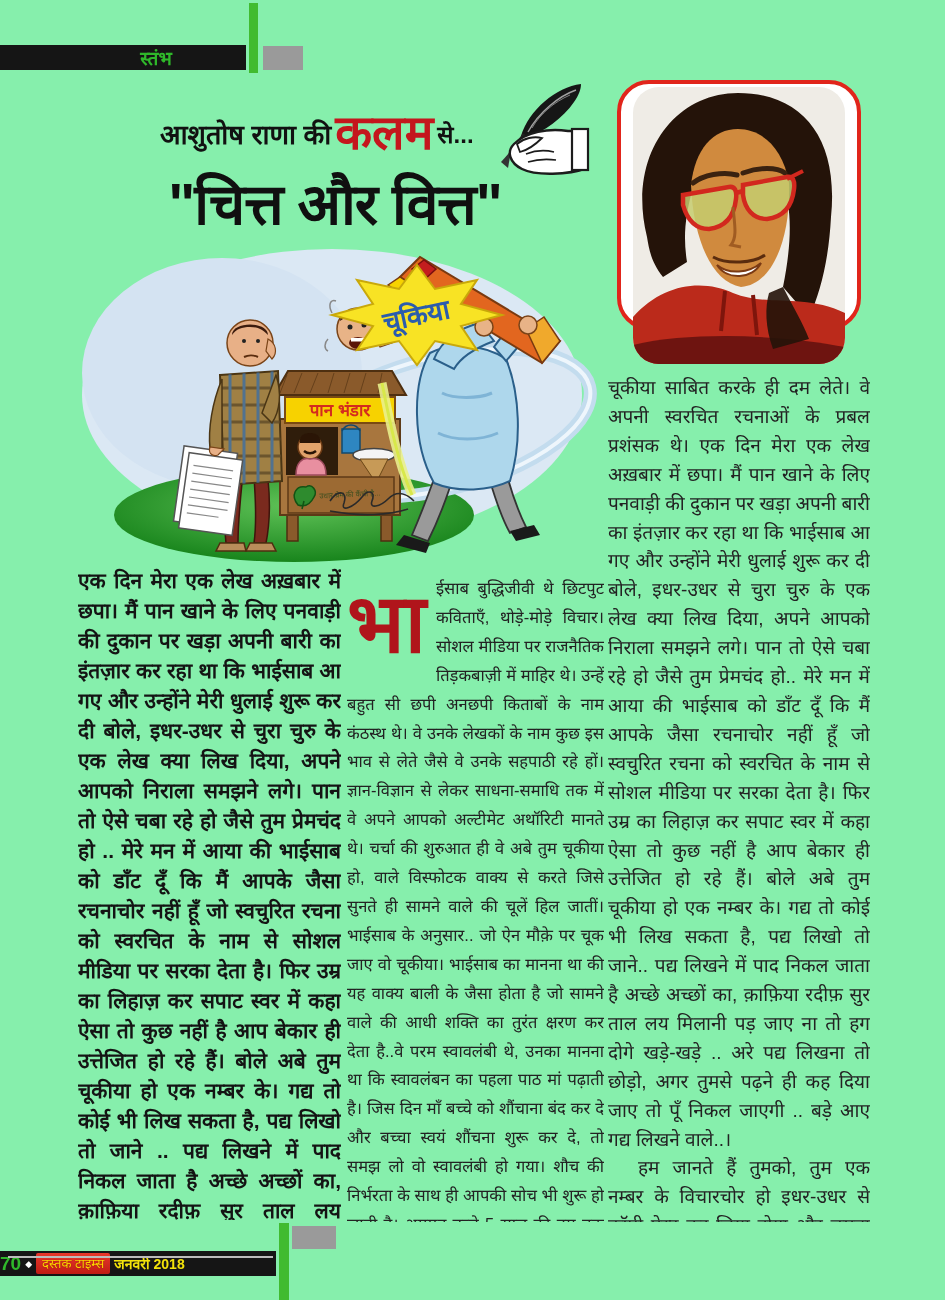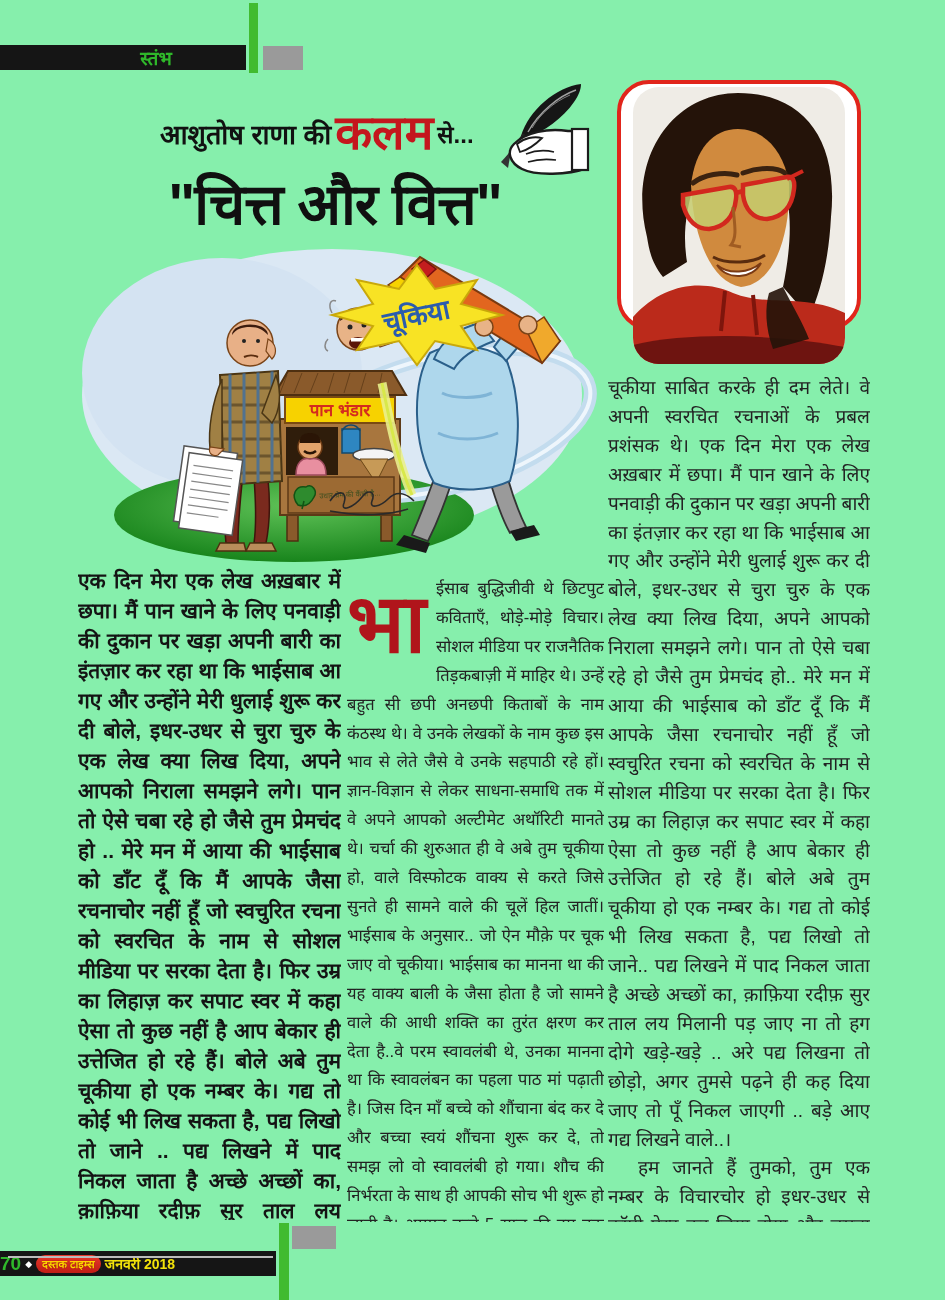--- a/index.html
+++ b/index.html
@@ -34,21 +34,21 @@
   .col3{left:608px;top:374px;width:262px;height:848px;font-size:19px;line-height:28.9px;color:#222;}
   .dropcap{float:left;font-size:82px;line-height:92px;font-weight:700;color:#b0151b;padding:4px 10px 0 0;}
   .poem{margin:0 0 0 30px;text-align:left;}
   .poem div{line-height:28.9px;}
   .indent{text-indent:30px;}
 
   
   .footbar{left:0;top:1227px;width:276px;height:25px;background:#151515;display:flex;align-items:center;gap:4px;box-sizing:border-box;margin-top:24px;}
   .footbar .pg{color:#2fb82a;font-size:19px;font-weight:800;line-height:1;}
   .footbar .dia{color:#ffffff;font-size:9px;}
-  .maglogo{background:linear-gradient(180deg,#e8372b,#c01d14);border-radius:10px;padding:1px 6px 2px;color:#ffd400;font-size:11px;font-weight:700;white-space:nowrap;text-shadow:0 0 1px #7a0c06;}
+  .maglogo{background:linear-gradient(180deg,#e8372b,#c01d14);border-radius:2px;padding:1px 6px 2px;color:#ffd400;font-size:13px;font-weight:400;white-space:nowrap;text-shadow:0 0 1px #7a0c06;}
   .issue{color:#f2e20a;font-size:14px;font-weight:800;white-space:nowrap;}
   .foot-underline{left:8px;top:1256px;width:265px;height:2px;background:#bcbcbc;}
   .green-vline-bottom{left:279px;top:1223px;width:10px;height:77px;background:#41bb30;}
   .gray-box-bottom{left:292px;top:1226px;width:44px;height:23px;background:#9a9a9a;}
 </style>
 </head>
 <body>
 
 <div class="page">
 

